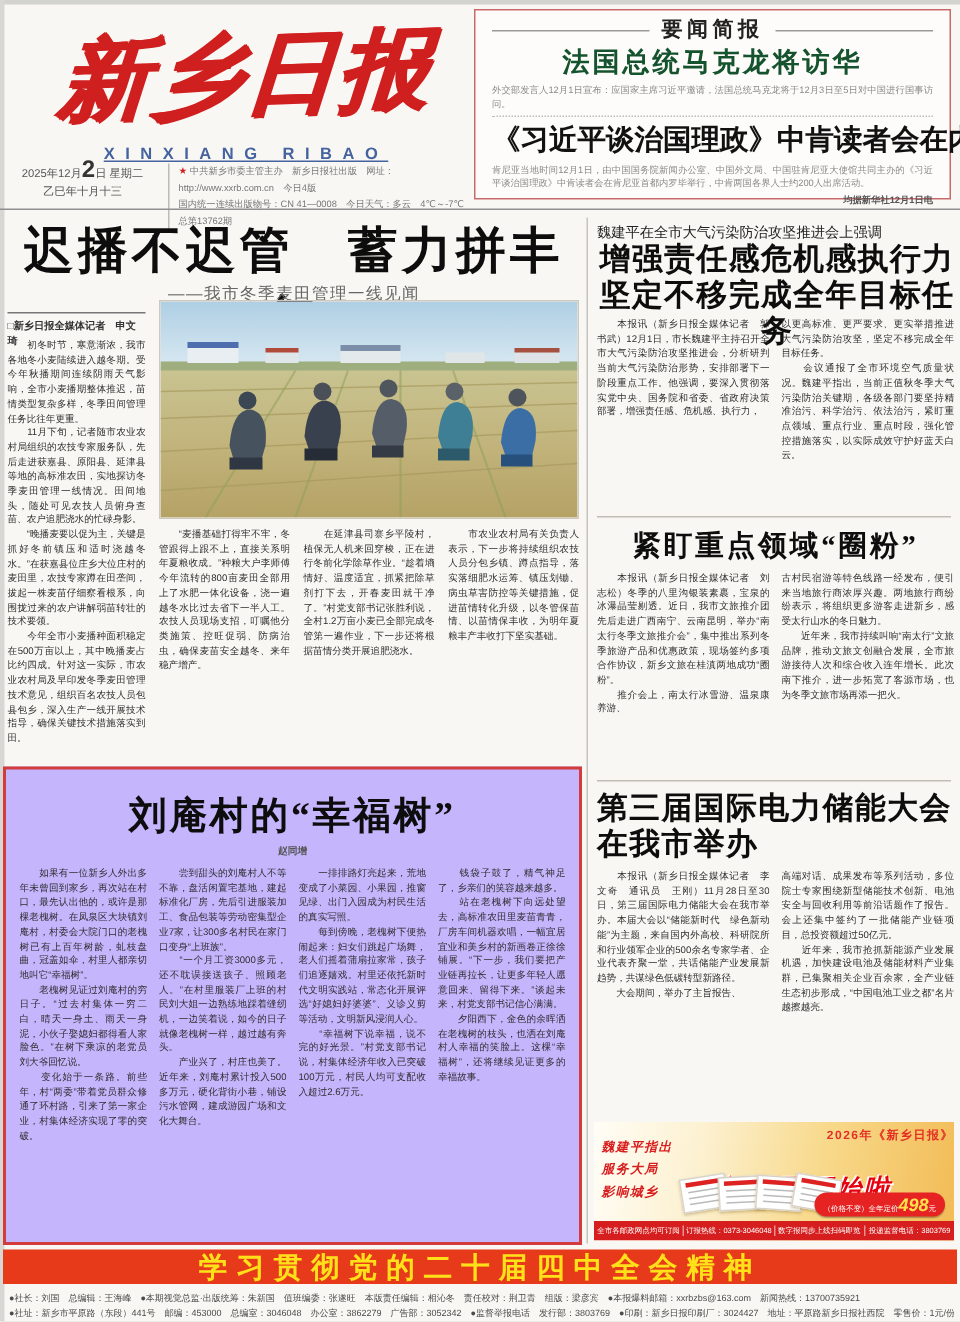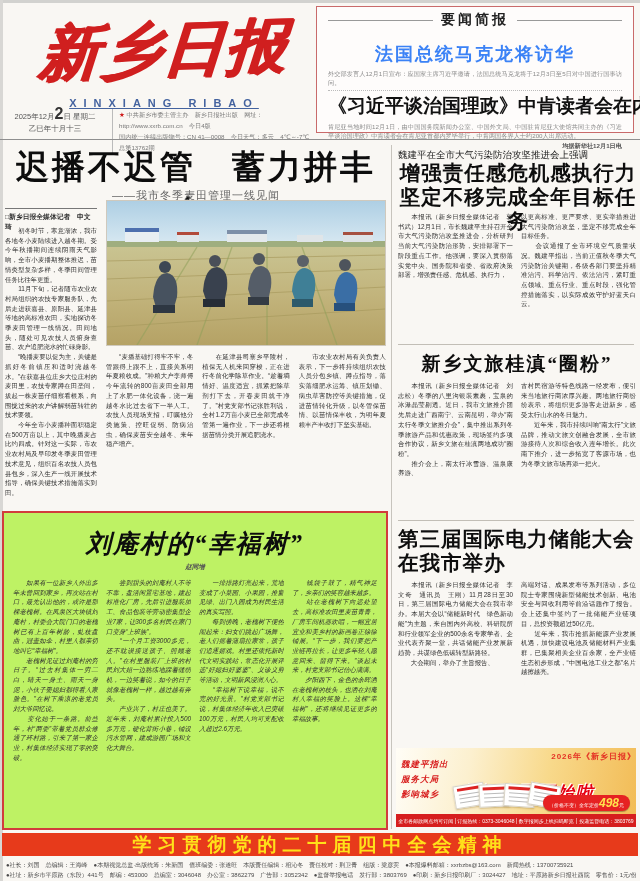--- a/index.html
+++ b/index.html
@@ -24,21 +24,21 @@
   .info-star{color:#d01f1f;font-size:6.5px;}
   .mast-rule{position:absolute;left:0;top:139px;width:640px;height:1px;background:#8f8f8f;}
 
   
   .brief-box{position:absolute;left:316px;top:6px;width:318px;height:127px;
     border:1.5px solid #c96a6a;background:#fefcfb;padding:4px 11px 2px;}
   .brief-title{display:flex;align-items:center;gap:8px;font-family:"Liberation Serif",serif;
     font-weight:900;font-size:14px;color:#222;justify-content:center;letter-spacing:3px;}
   .brief-title::before,.brief-title::after{content:"";flex:1;height:1px;background:#999;}
   .brief-h1{text-align:center;font-family:Liberation Mono, monospace;font-weight:900;
-    font-size:18px;margin-top:13px;color:#3b82f6;letter-spacing:2px;}
+    font-size:18px;margin-top:0;color:#14532d;letter-spacing:2px;}
   .brief-p{font-size:6.2px;color:#8a8a8a;line-height:9px;text-align:justify;word-break:break-all;margin-top:3px;}
   .brief-dots{border-top:1px dotted #bbb;margin:3px 0 2px;}
   .brief-h2{text-align:center;font-family:"Liberation Serif",serif;font-weight:900;
     font-size:19px;color:#111;letter-spacing:0;white-space:nowrap;}
   .brief-src{text-align:right;font-size:6.2px;color:#555;font-weight:bold;margin-top:2px;}
 
   
   .main-hl{position:absolute;left:0;top:145px;width:392px;text-align:center;
     font-family:"Liberation Serif","DejaVu Serif",serif;font-weight:900;font-size:33px;
     letter-spacing:3px;color:#0d0d0d;}
@@ -49,21 +49,21 @@
   .col-text{font-size:6.4px;line-height:9.7px;text-align:justify;word-break:break-all;
     color:#2e2e2e;white-space:pre-line;overflow:hidden;}
   .main-colL{position:absolute;left:5px;top:226px;width:92px;height:279px;}
   .photo{position:absolute;left:106px;top:200px;width:280px;height:146px;border:1px solid #cfc9bd;}
   .main-cols-bottom{position:absolute;left:106px;top:352px;width:280px;height:153px;
     display:flex;gap:9px;}
   .main-cols-bottom .col-text{flex:1;height:100%;}
 
   
   .red-box{position:absolute;left:2px;top:511px;width:386px;height:319px;
-    border:2px solid #d23c3c;background:#bef264;font-style:italic;}
+    border:2px solid #d23c3c;background:#c4b5fd;}
   .box-hl{text-align:center;font-family:"Liberation Serif",serif;font-weight:900;
     font-size:25px;letter-spacing:2px;color:#0d0d0d;margin-top:14px;}
   .box-by{text-align:center;font-size:6.5px;color:#555;margin-top:3px;font-weight:bold;}
   .box-cols{display:flex;gap:8px;padding:6px 9px 0;height:244px;}
   .box-cols .col-text{flex:1;height:100%;}
 
   
   .v-divider{position:absolute;left:391px;top:145px;width:1px;height:684px;background:#c7c4bd;}
   .a1-kicker{position:absolute;left:398px;top:149px;width:238px;font-size:9.5px;color:#222;}
   .hl2{position:absolute;font-family:"Liberation Serif",serif;font-weight:900;color:#0d0d0d;
@@ -247,21 +247,21 @@
   <div class="a1-kicker">魏建平在全市大气污染防治攻坚推进会上强调</div>
   <div class="hl2 a1-hl">增强责任感危机感执行力
 坚定不移完成全年目标任务</div>
   <div class="a1-cols">
     <div class="col-text">　　本报讯（新乡日报全媒体记者　郭书武）12月1日，市长魏建平主持召开全市大气污染防治攻坚推进会，分析研判当前大气污染防治形势，安排部署下一阶段重点工作。他强调，要深入贯彻落实党中央、国务院和省委、省政府决策部署，增强责任感、危机感、执行力，</div>
     <div class="col-text">以更高标准、更严要求、更实举措推进大气污染防治攻坚，坚定不移完成全年目标任务。
 　　会议通报了全市环境空气质量状况。魏建平指出，当前正值秋冬季大气污染防治关键期，各级各部门要坚持精准治污、科学治污、依法治污，紧盯重点领域、重点行业、重点时段，强化管控措施落实，以实际成效守护好蓝天白云。</div>
   </div>
 
   <div class="rule-r" style="top:344px"></div>
-  <div class="hl2 a2-hl">新乡文旅桂滇“圈粉”</div>
+  <div class="hl2 a2-hl">紧盯重点领域“圈粉”</div>
   <div class="a2-cols">
     <div class="col-text">　　本报讯（新乡日报全媒体记者　刘志松）冬季的八里沟银装素裹，宝泉的冰瀑晶莹剔透。近日，我市文旅推介团先后走进广西南宁、云南昆明，举办“南太行冬季文旅推介会”，集中推出系列冬季旅游产品和优惠政策，现场签约多项合作协议，新乡文旅在桂滇两地成功“圈粉”。
 　　推介会上，南太行冰雪游、温泉康养游、</div>
     <div class="col-text">古村民宿游等特色线路一经发布，便引来当地旅行商浓厚兴趣。两地旅行商纷纷表示，将组织更多游客走进新乡，感受太行山水的冬日魅力。
 　　近年来，我市持续叫响“南太行”文旅品牌，推动文旅文创融合发展，全市旅游接待人次和综合收入连年增长。此次南下推介，进一步拓宽了客源市场，也为冬季文旅市场再添一把火。</div>
   </div>
 
   <div class="rule-r" style="top:520px"></div>
   <div class="hl2 a3-hl">第三届国际电力储能大会
 在我市举办</div>

